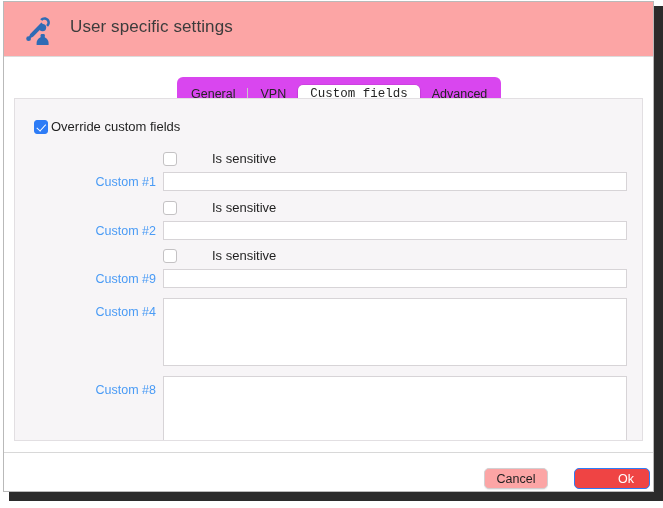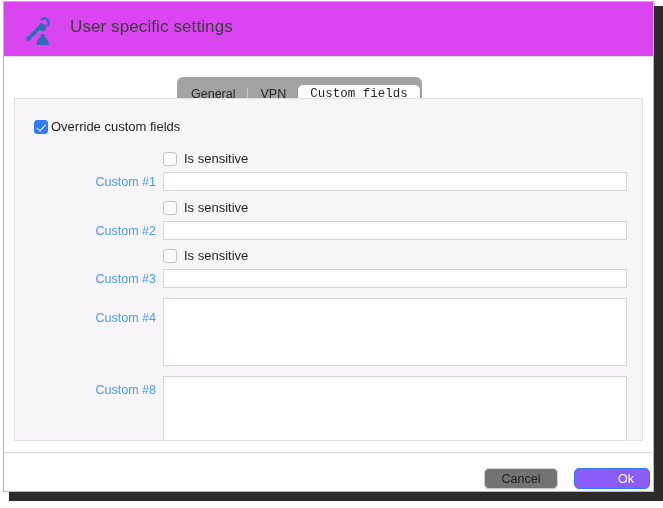--- a/index.html
+++ b/index.html
@@ -44,21 +44,21 @@
     background: #2b2b2b;
   }
 
   
   #titlebar {
     position: absolute;
     left: 0;
     top: 0;
     width: 649px;
     height: 55px;
-    background: #d946ef;
+    background: #fca5a5;
     border-bottom: 1px solid #dcdcdc;
     box-sizing: border-box;
   }
   #app-icon {
     position: absolute;
     left: 19px;
     top: 13px;
     width: 34px;
     height: 32px;
   }
@@ -70,21 +70,21 @@
     color: #3c3c3c;
     letter-spacing: 0.1px;
   }
 
   
   #tabbar {
     position: absolute;
     left: 173px;
     top: 75px;
     height: 23px;
-    background: #a3a3a3;
+    background: #d946ef;
     border-radius: 6px;
     display: flex;
     align-items: center;
     padding: 17px 2px;
     box-sizing: border-box;
   }
   .tab {
     position: relative;
     font-size: 12.5px;
     color: #262626;
@@ -162,20 +162,21 @@
     border-width: 0 1.8px 1.8px 0;
     transform: rotate(42deg);
   }
 
   
   .sens-row {
     position: absolute;
     left: 148px;
     display: flex;
     align-items: center;
+    gap: 28px;
   }
   .sens-label {
     margin-left: 7px;
     font-size: 13px;
     color: #1f1f1f;
   }
 
   
   .field-row {
     position: absolute;
@@ -239,30 +240,30 @@
     line-height: 21px;
     text-align: center;
     font-size: 12.5px;
     border-radius: 5px;
     box-sizing: border-box;
     cursor: default;
     white-space: nowrap;
   }
   #cancel-button {
     left: 480px;
-    width: 74px;
-    background: #737373;
+    width: 64px;
+    background: #fca5a5;
     border: 1px solid #d2d0d2;
     color: #1f1f1f;
     box-shadow: 0 0.5px 1px rgba(0,0,0,0.07);
   }
   #ok-button {
     left: 570px;
     width: 76px;
-    background: #8b5cf6;
+    background: #ef4444;
     border: 1px solid #2e7cf6;
     color: #ffffff;
     padding-left: 28px;
   }
 </style>
 </head>
 <body>
 
 <div id="window">
 
@@ -280,20 +281,21 @@
       </svg>
     </div>
     <div id="window-title">User specific settings</div>
   </div>
 
   <div id="tabbar">
     <div class="tab">General</div>
     <div class="tab-sep"></div>
     <div class="tab">VPN</div>
     <div class="tab selected">Custom fields</div>
+    <div class="tab">Advanced</div>
   </div>
 
   <div id="panel">
 
     <div id="override-row">
       <span class="cb on"></span>
       <span id="override-label">Override custom fields</span>
     </div>
 
     <div class="sens-row" style="top:52px;">
@@ -315,26 +317,26 @@
       <div class="field-label" style="top:3px;text-align:right;">Custom #2</div>
       <input class="field-input" type="text" value="" style="">
     </div>
 
     <div class="sens-row" style="top:149px;">
       <span class="cb off"></span>
       <span class="sens-label">Is sensitive</span>
     </div>
 
     <div class="field-row" style="top:170px;">
-      <div class="field-label" style="top:3px;">Custom #3</div>
+      <div class="field-label" style="top:3px;">Custom #9</div>
       <input class="field-input" type="text" value="" style="">
     </div>
 
     <div class="field-row" style="top:199px;">
-      <div class="field-label" style="top:13px;">Custom #4</div>
+      <div class="field-label" style="top:7px;">Custom #4</div>
       <textarea class="field-textarea" style="height: 68px;"></textarea>
     </div>
 
     <div class="field-row" style="top:277px;">
       <div class="field-label" style="top:7px;">Custom #8</div>
       <textarea class="field-textarea" style="height: 68px;"></textarea>
     </div>
 
   </div>
 

